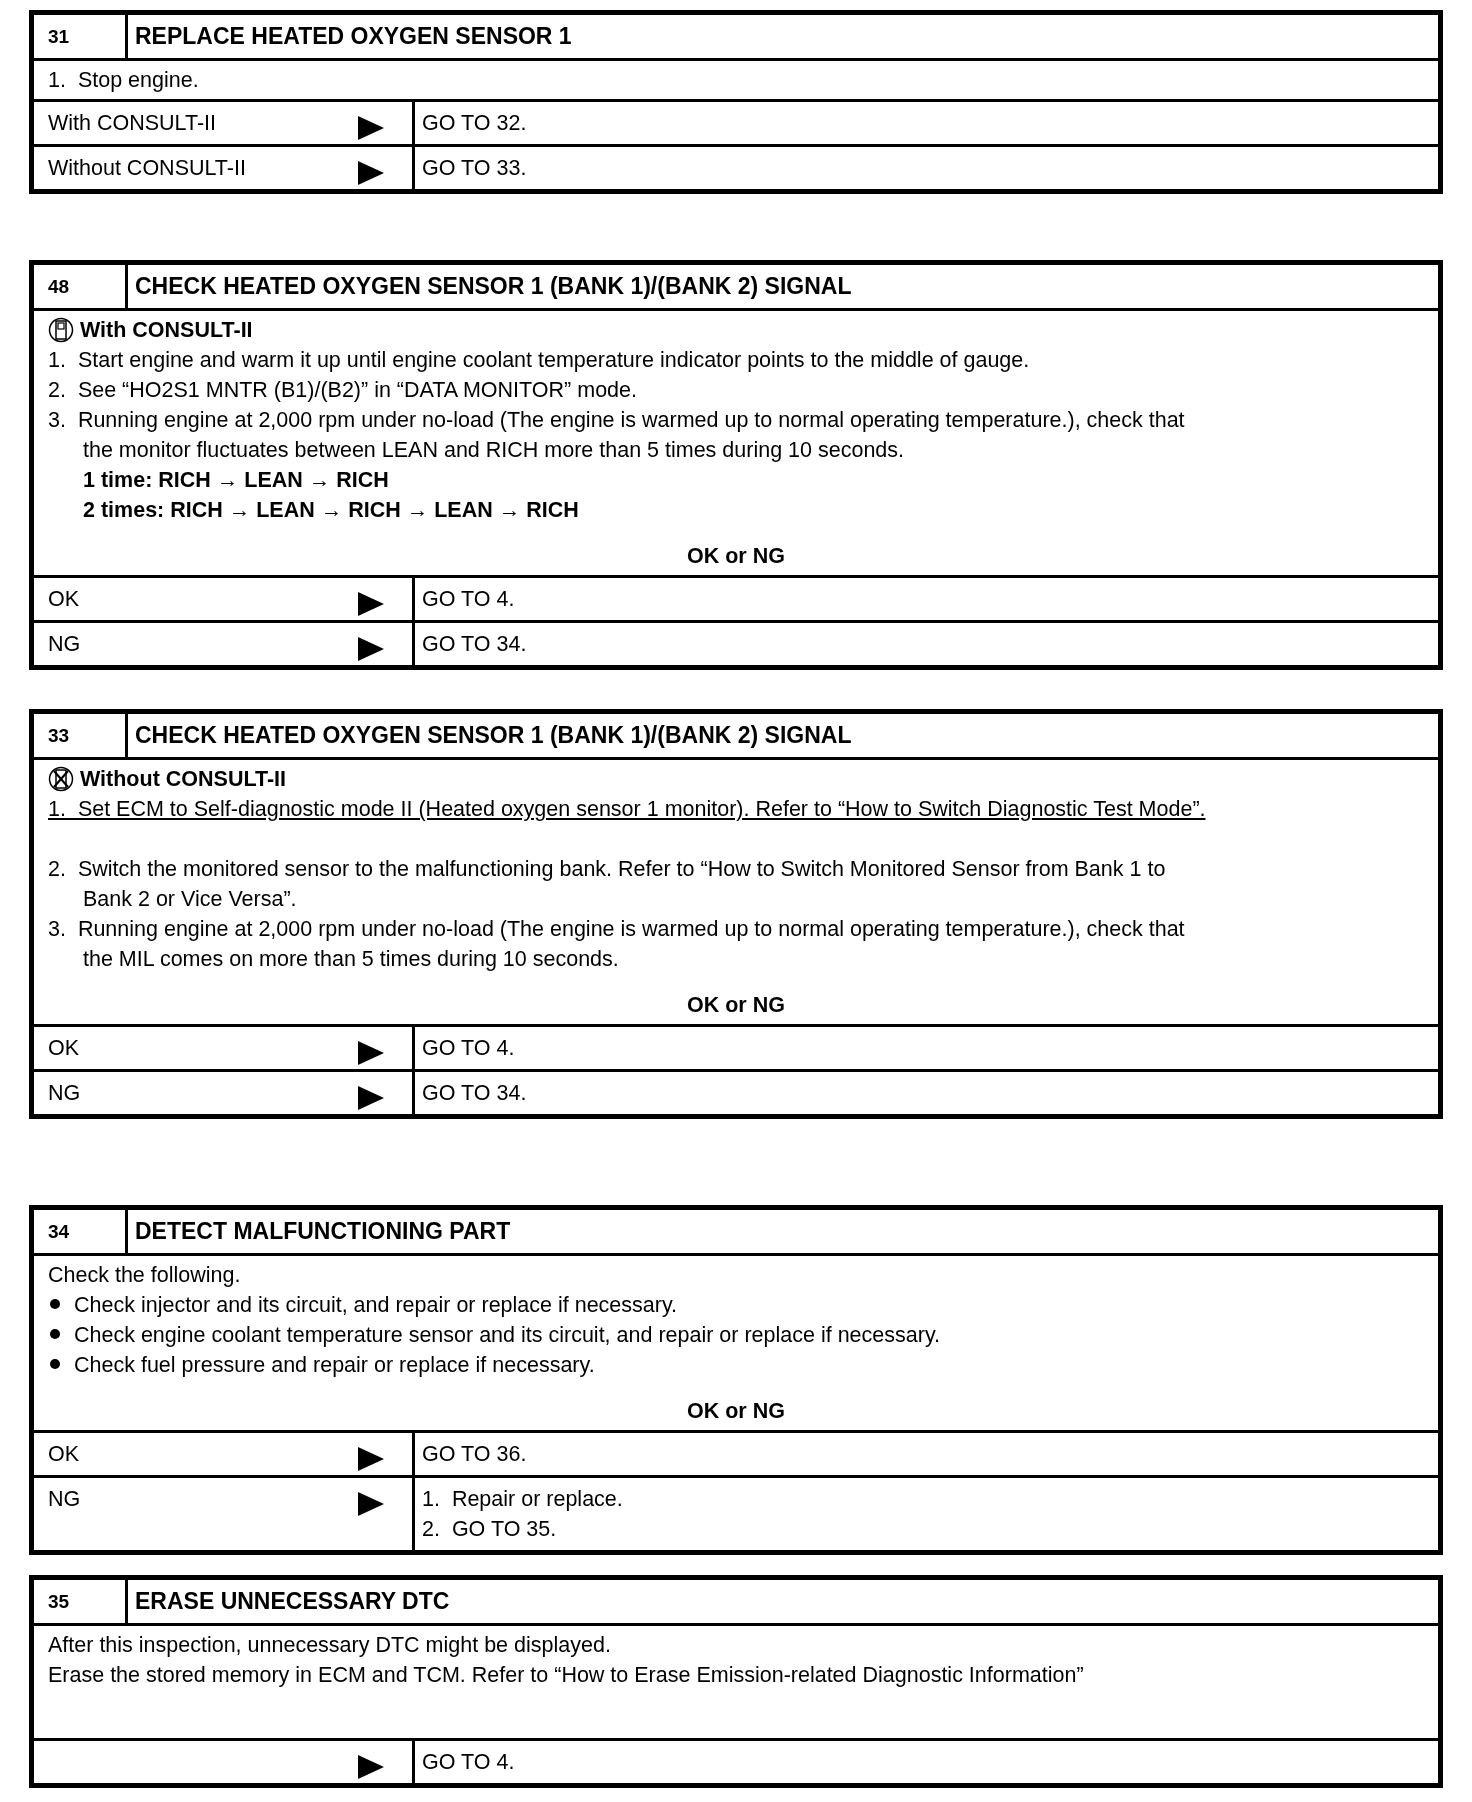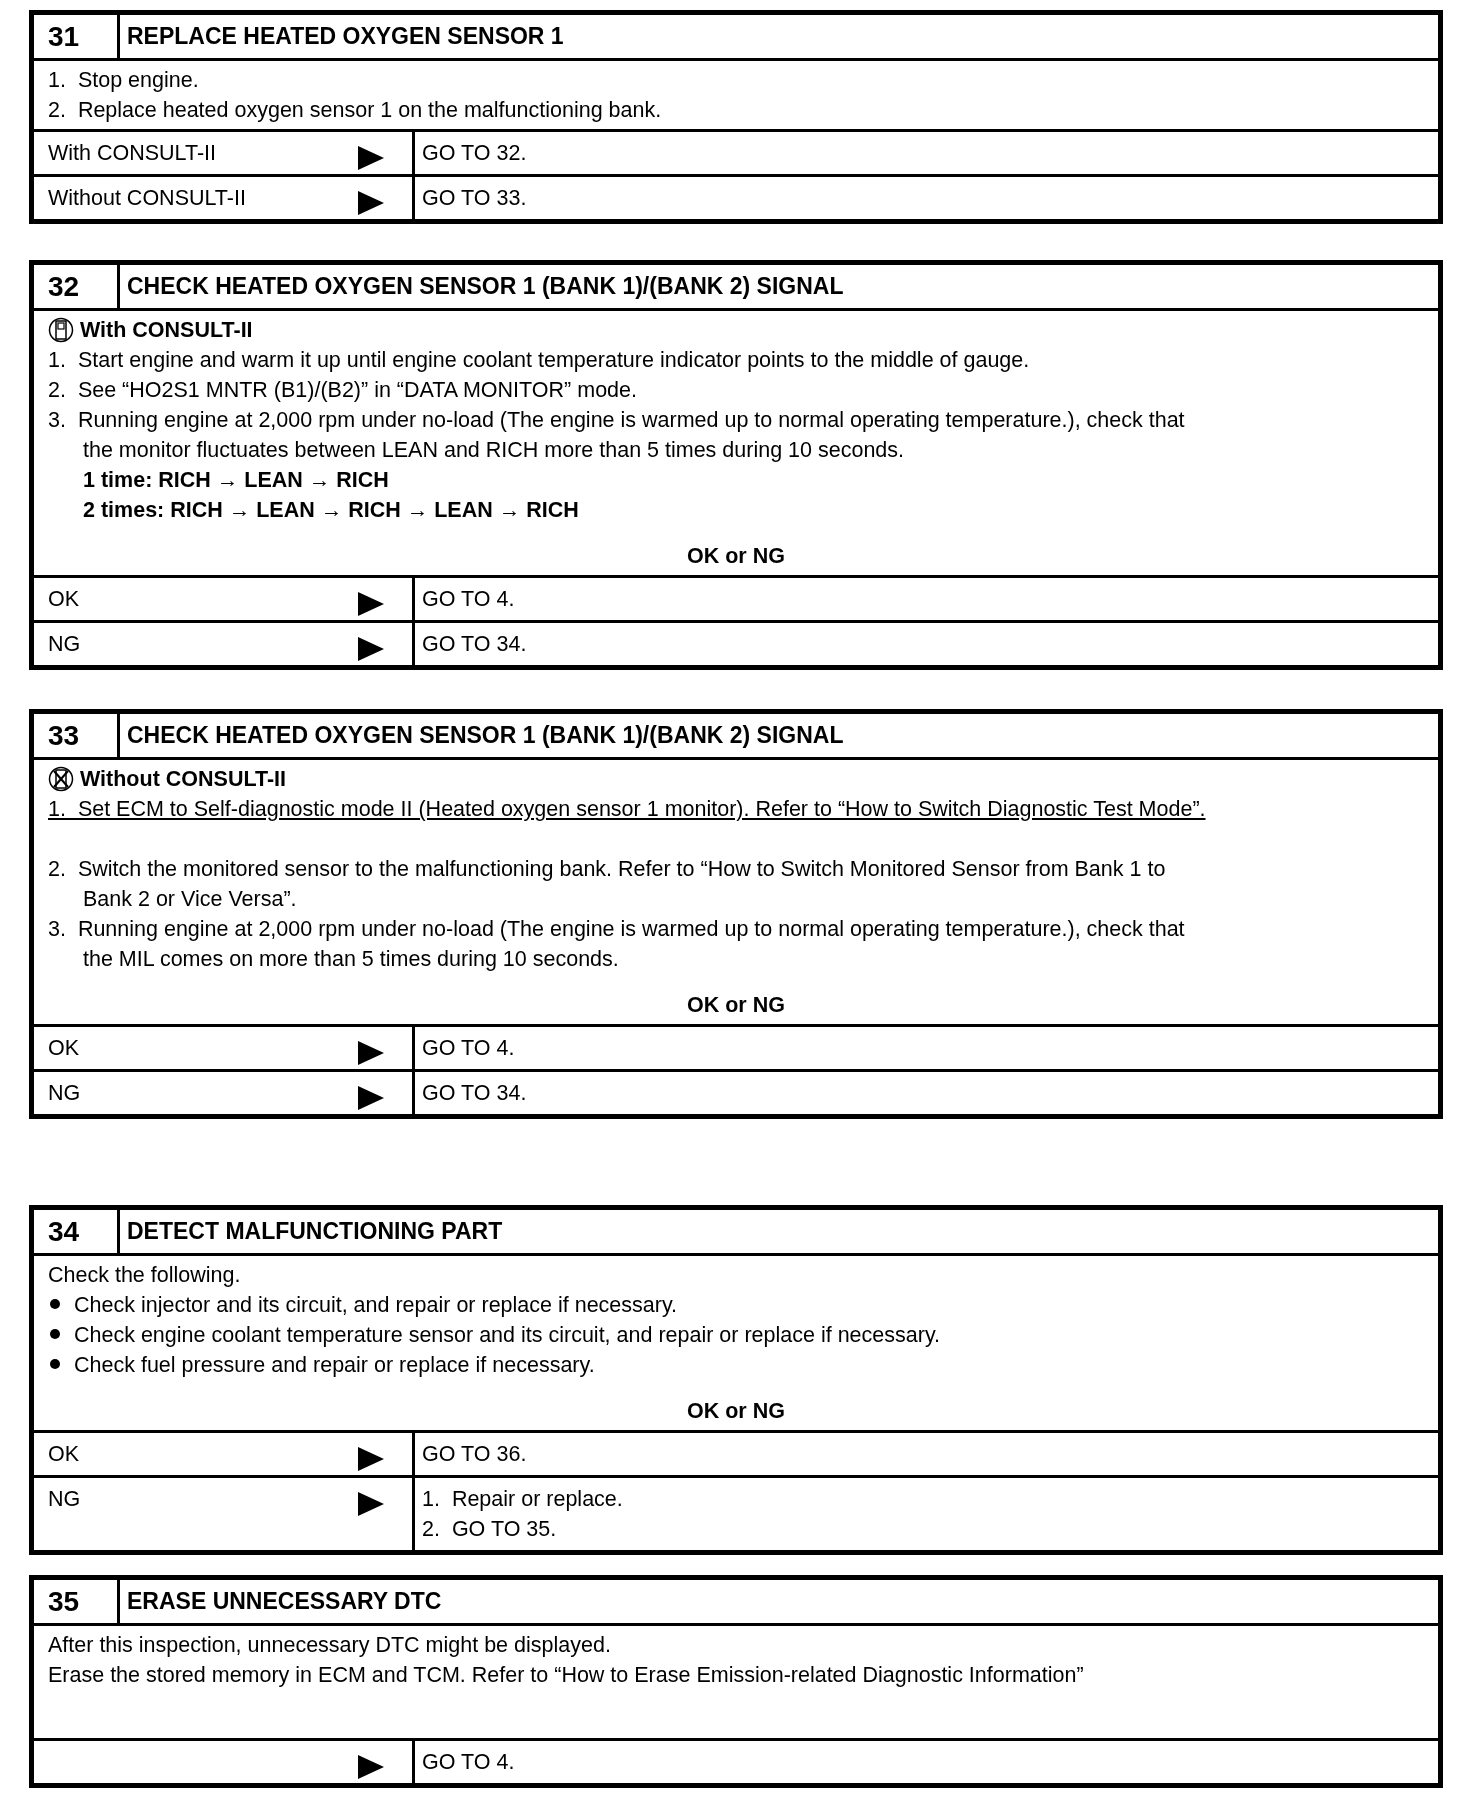--- a/index.html
+++ b/index.html
@@ -1,20 +1,20 @@
 <!DOCTYPE html>
 <html><head>
 <meta charset="utf-8">
 <style>
   html, body { margin: 0; padding: 0; background: #ffffff; }
   body { width: 1472px; height: 1802px; position: relative; overflow: hidden;
          font-family: "Liberation Sans", sans-serif; color: #000; }
   .box { position: absolute; left: 29px; width: 1404px; border: 5px solid #000; box-sizing: content-box; }
   .title-row { display: flex; border-bottom: 3px solid #000; height: 43px; }
-  .num { width: 86px; border-right: 3px solid #000; font-weight: bold; font-size: 28px;
+  .num { width: 94px; border-right: 3px solid #000; font-weight: bold; font-size: 19px;
          padding-left: 14px; line-height: 43px; box-sizing: border-box; }
   .title { flex: 1; font-weight: bold; font-size: 23px; line-height: 43px; padding-left: 7px; }
   .body { font-size: 21.5px; line-height: 30px; padding: 4px 14px 4px 14px; border-bottom: 3px solid #000; position: relative; }
   .line { white-space: nowrap; }
   .indent { padding-left: 35px; }
   .bold { font-weight: bold; }
   .hdr { display: flex; align-items: center; font-weight: bold; }
   .center { text-align: center; font-weight: bold; }
   .blank { height: 30px; }
   .res { display: flex; font-size: 21.5px; border-bottom: 3px solid #000; }
@@ -29,35 +29,34 @@
 </head>
 <body>
 
 <div class="box" style="top:10px;">
   <div class="title-row">
     <div class="num">31</div>
     <div class="title">REPLACE HEATED OXYGEN SENSOR 1</div>
   </div>
   <div class="body">
     <div class="line" style="white-space:pre;">1.  Stop engine.</div>
-    <div class="line" style="white-space:pre;">2.  Replace heated oxygen sensor 1 on the malfunctioning bank.</div>
   </div>
   <div class="res">
     <div class="res-l"><span>With CONSULT-II</span><span class="arrow"></span></div>
     <div class="res-r">GO TO 32.</div>
   </div>
   <div class="res">
     <div class="res-l"><span>Without CONSULT-II</span><span class="arrow"></span></div>
     <div class="res-r">GO TO 33.</div>
   </div>
 </div>
 
 <div class="box" style="top:260px;">
   <div class="title-row">
-    <div class="num">32</div>
+    <div class="num">48</div>
     <div class="title">CHECK HEATED OXYGEN SENSOR 1 (BANK 1)/(BANK 2) SIGNAL</div>
   </div>
   <div class="body">
     <div class="hdr">
       <svg class="icon" viewBox="0 0 26 26">
         <circle cx="13" cy="13" r="11.5" fill="none" stroke="#000" stroke-width="1.5"></circle>
         <rect x="8" y="4" width="10" height="18" fill="none" stroke="#000" stroke-width="1.5"></rect>
         <rect x="10" y="6" width="6" height="6" fill="none" stroke="#000" stroke-width="1.2"></rect>
       </svg>
       <span>With CONSULT-II</span>

